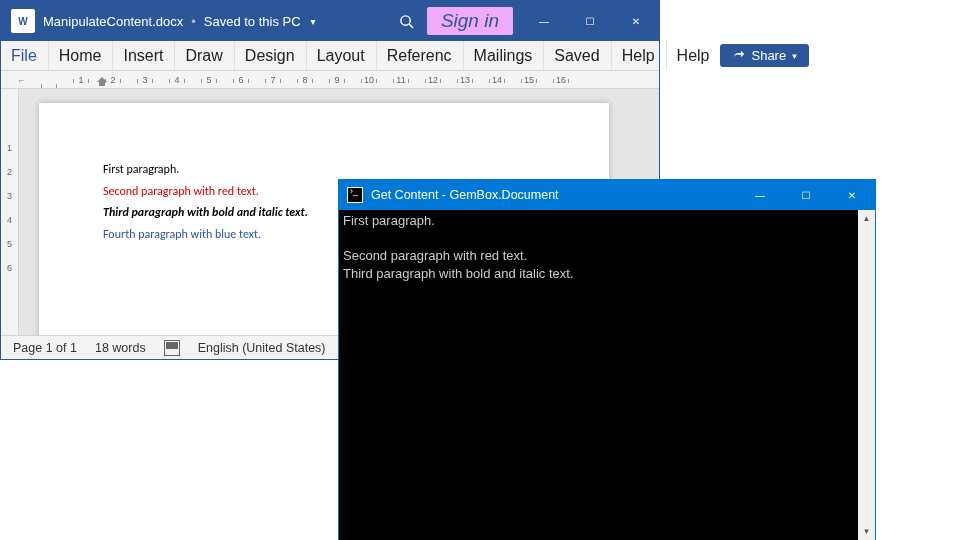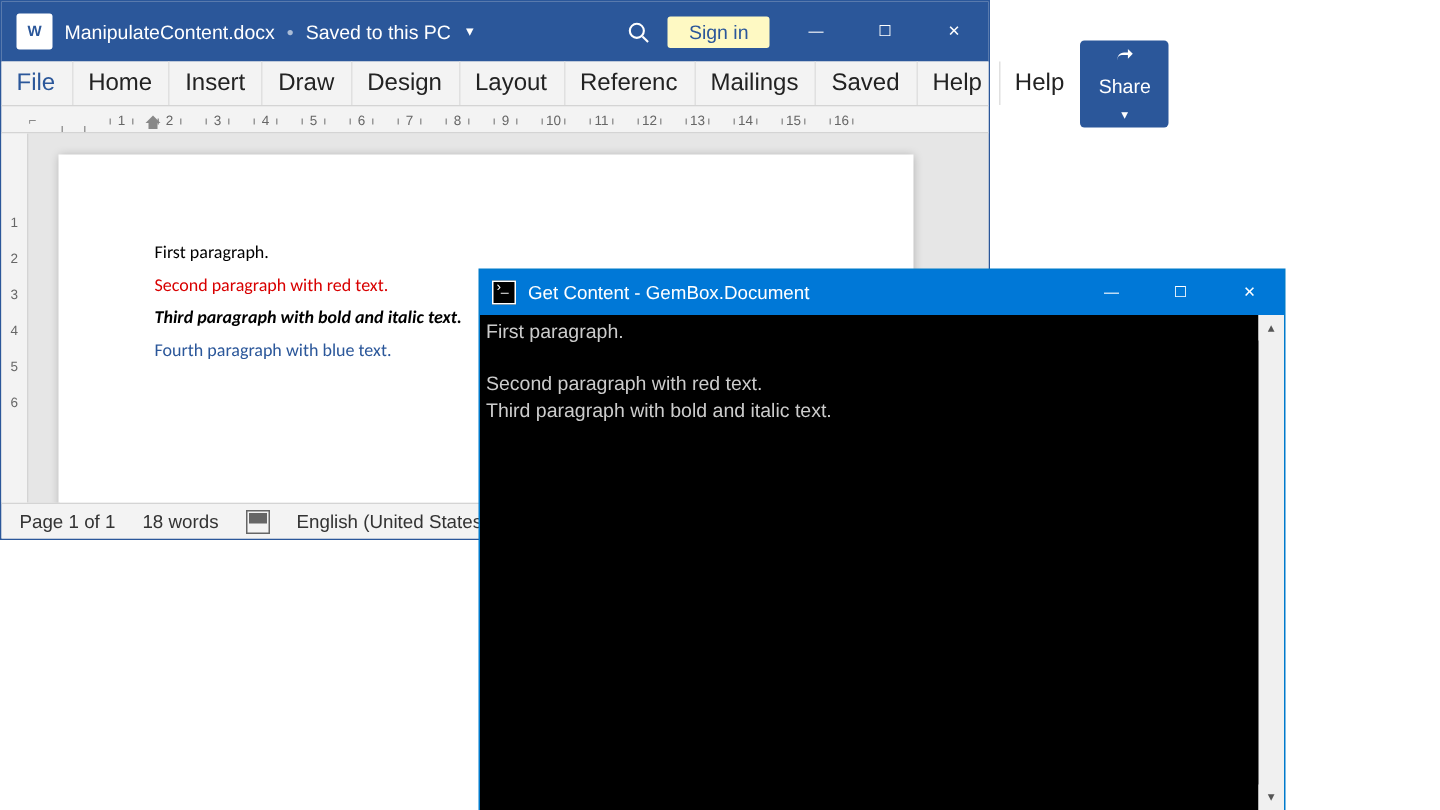--- a/index.html
+++ b/index.html
@@ -42,25 +42,26 @@
   .word-title { font-size: 13px; display: flex; align-items: center; gap: 8px; }
   .word-title .dot { opacity: .6; }
   .word-title .chev { margin-left: 2px; font-size: 10px; }
   .word-ctrls { margin-left: auto; display: flex; align-items: center; height: 100%; }
   .search-icon {
     width: 40px; height: 100%;
     display: flex; align-items: center; justify-content: center;
     font-size: 14px;
   }
   .signin {
-    background: #fef9c3; color: #2b579a;
+    background: #f0abfc; color: #2b579a;
     padding: 3px 14px;
-    font-size: 13px;
+    font-size: 19px;
     border-radius: 2px;
     margin-right: 8px;
+    font-style: italic;
   }
   .win-btn {
     width: 46px; height: 100%;
     display: flex; align-items: center; justify-content: center;
     font-family: "Segoe UI Symbol", sans-serif;
     font-size: 10px;
     color: #fff;
   }
   .word-ribbon {
     height: 30px;
@@ -80,21 +81,21 @@
   .ribbon-tab + .ribbon-tab { border-left: 1px solid #e0e0e0; }
   .share-btn {
     margin-left: auto;
     margin-right: 6px;
     align-self: center;
     background: #2b579a;
     color: #fff;
     padding: 4px 12px;
     border-radius: 3px;
     font-size: 13px;
-    display: flex; align-items: center; gap: 6px; flex-direction: column;
+    display: flex; align-items: center; gap: 6px;
   }
   .share-btn .chev { font-size: 9px; }
   .ruler-h {
     height: 18px;
     background: #f3f3f3;
     display: flex;
     align-items: center;
     font-size: 9px;
     color: #666;
     padding-left: 18px;
@@ -176,21 +177,21 @@
     display: inline-block;
   }
   .spell-icon::after {
     content: ""; position: absolute; left: 1px; right: 1px; top: 1px; height: 7px;
     background: #666;
   }
 
   
   .console {
     position: absolute;
-    left: 320px; top: 180px;
+    left: 339px; top: 180px;
     width: 536px; height: 360px;
     box-shadow: 0 0 0 1px #007acc;
   }
   .console-title {
     height: 30px;
     background: #0078d7;
     color: #fff;
     display: flex; align-items: center;
     font-size: 12.5px;
   }

